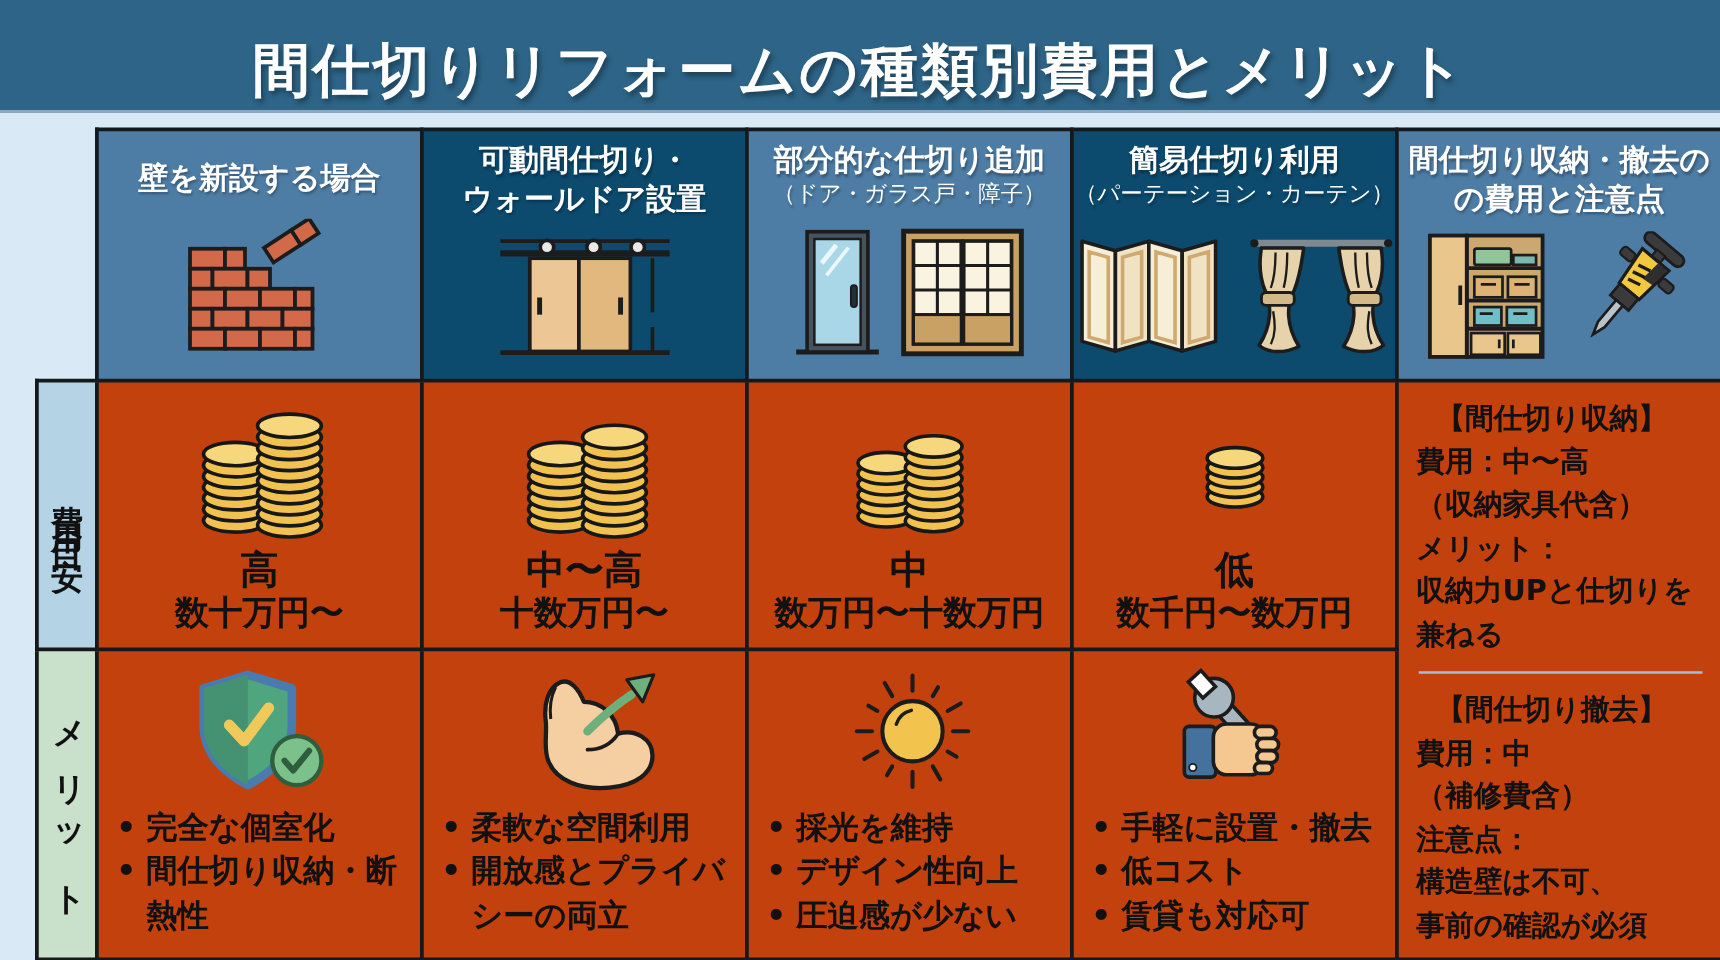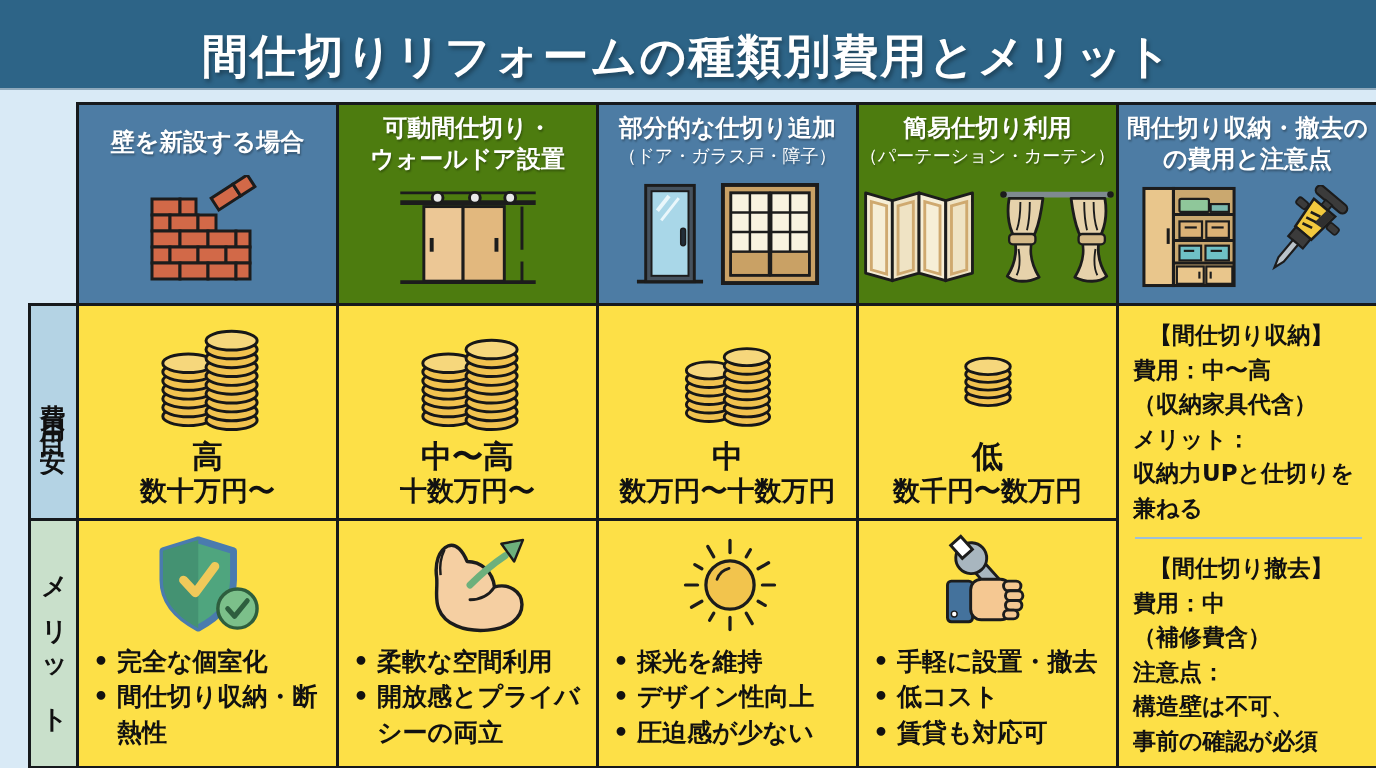--- a/index.html
+++ b/index.html
@@ -21,24 +21,24 @@
   table.cmp{
     border-collapse:collapse;table-layout:fixed;
     margin:12px 14px 0 28px;width:1348px;
   }
   td{border:3px solid #16191c;padding:0;vertical-align:middle;}
   td.corner{border:none;background:transparent;}
   tr.r1{height:198px;}
   tr.r2{height:212px;}
   tr.r3{height:244px;}
   .bg-blue{background:#4d7ca4;}
-  .bg-green{background:#4d7c0f;}
+  .bg-green{background:#0c4a6e;}
   .bg-rowblue{background:#b4d3e4;}
   .bg-rowgreen{background:#c9e0cb;}
-  .bg-white{background:#fde047;}
+  .bg-white{background:#c2410c;}
 
   .hdr{height:198px;display:flex;flex-direction:column;align-items:center;padding:8px 2px 4px 2px;box-sizing:border-box;}
   .hdr-text{text-align:center;}
   .hdr-title{
     color:#fff;font-weight:bold;font-size:24px;line-height:1.3;white-space:nowrap;
     text-shadow:1px 2px 2px rgba(0,0,0,0.3);
   }
   .hdr-sub{
     color:#fff;font-weight:normal;font-size:18px;line-height:1.35;white-space:nowrap;
     text-shadow:1px 2px 2px rgba(0,0,0,0.3);

